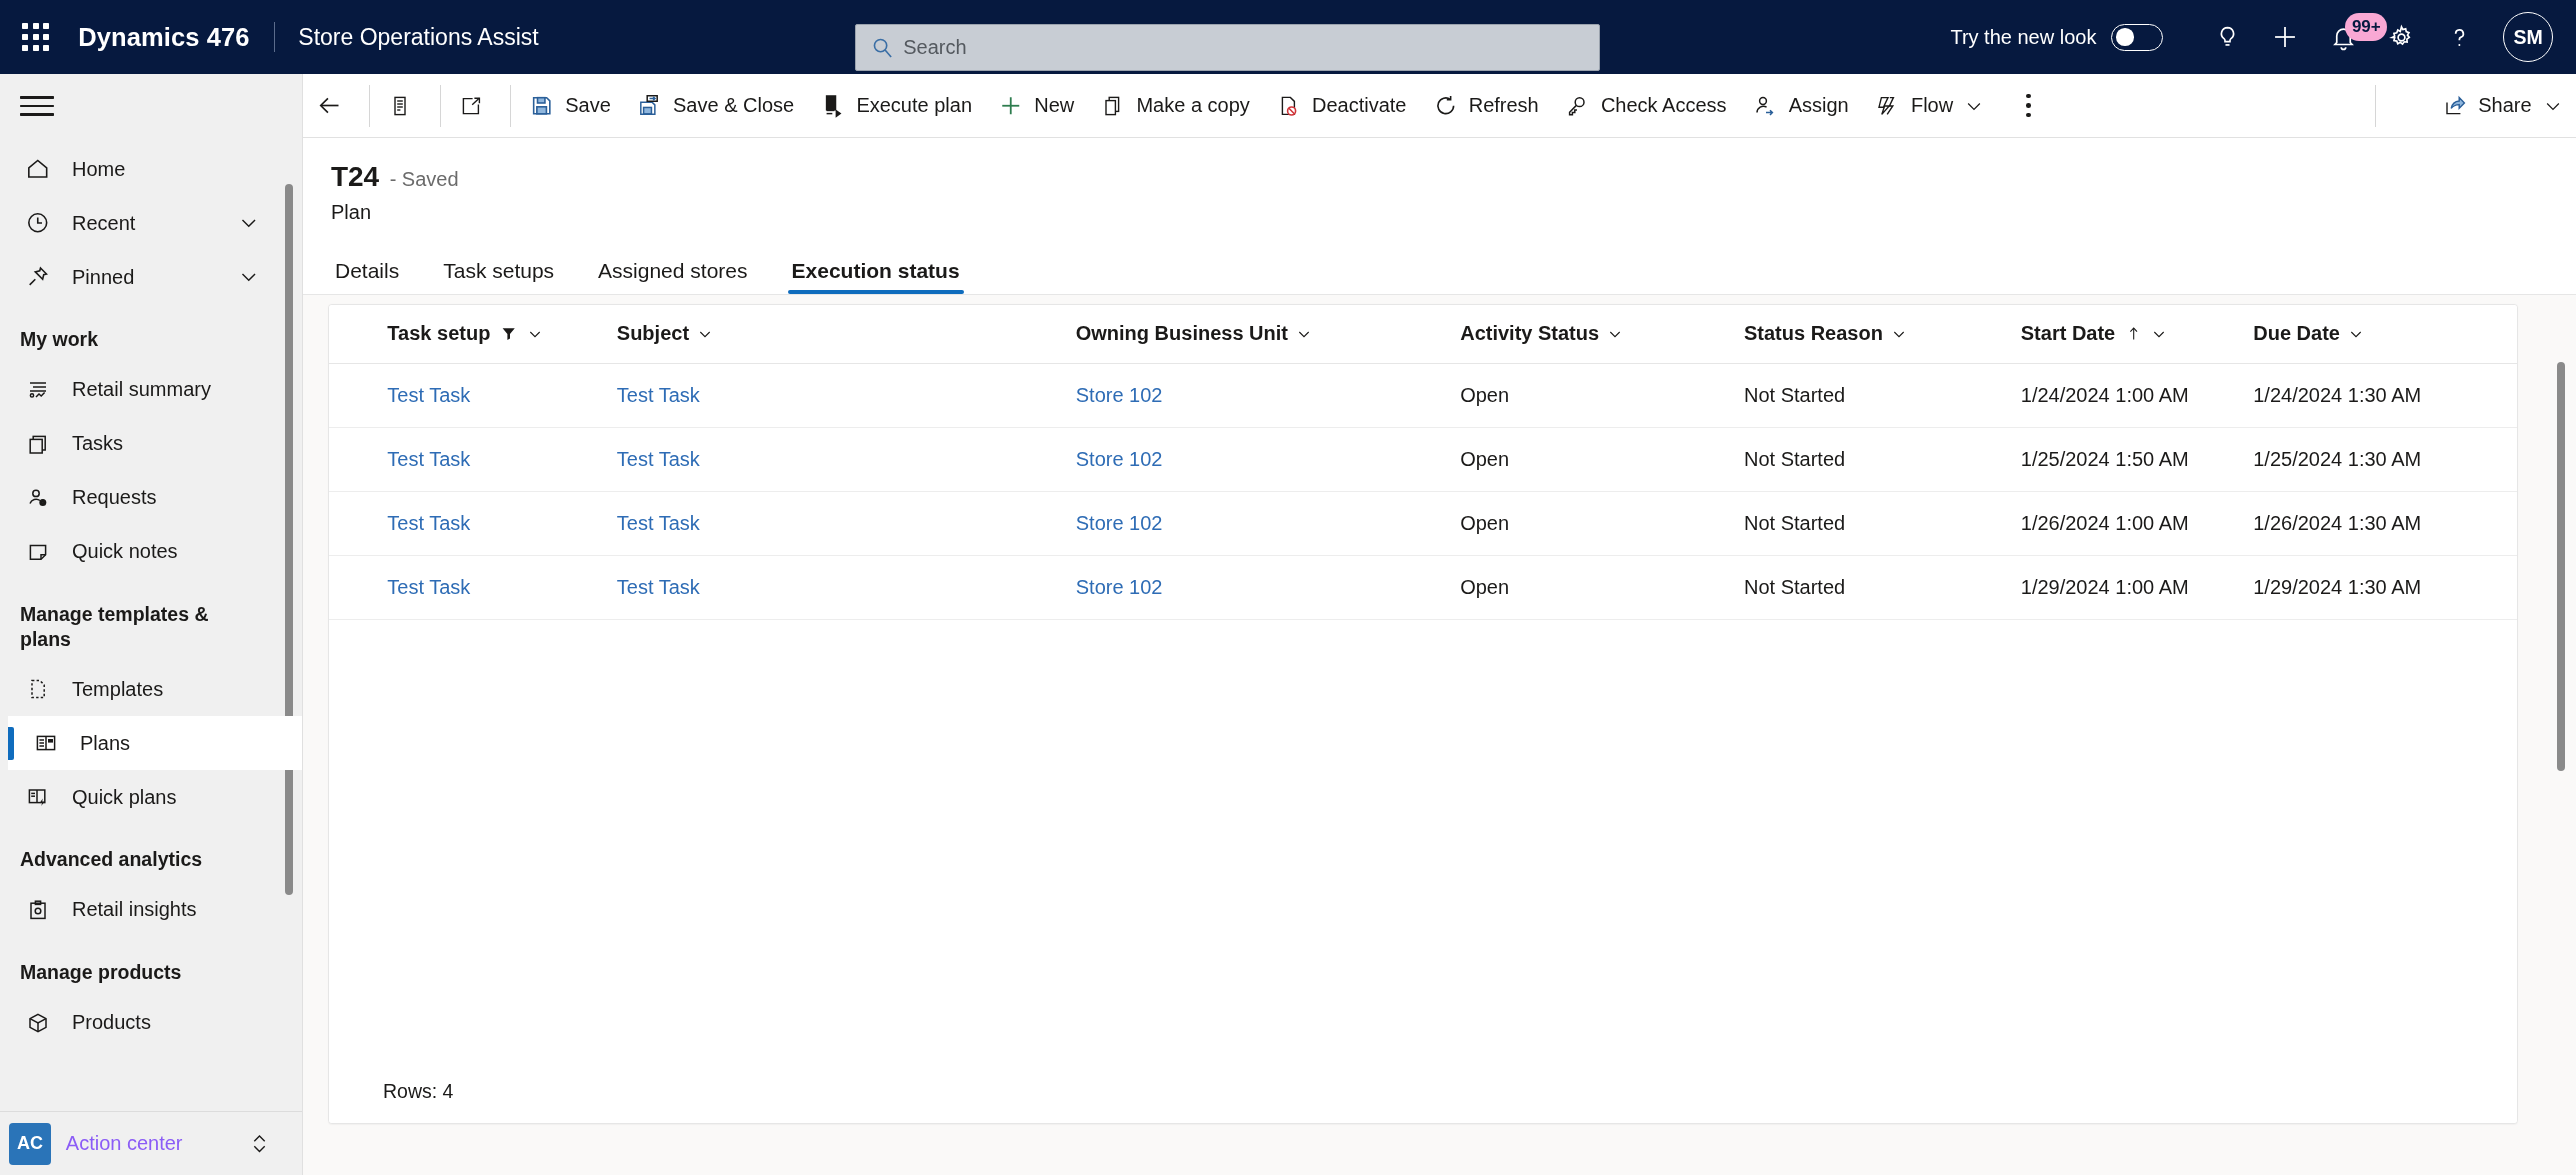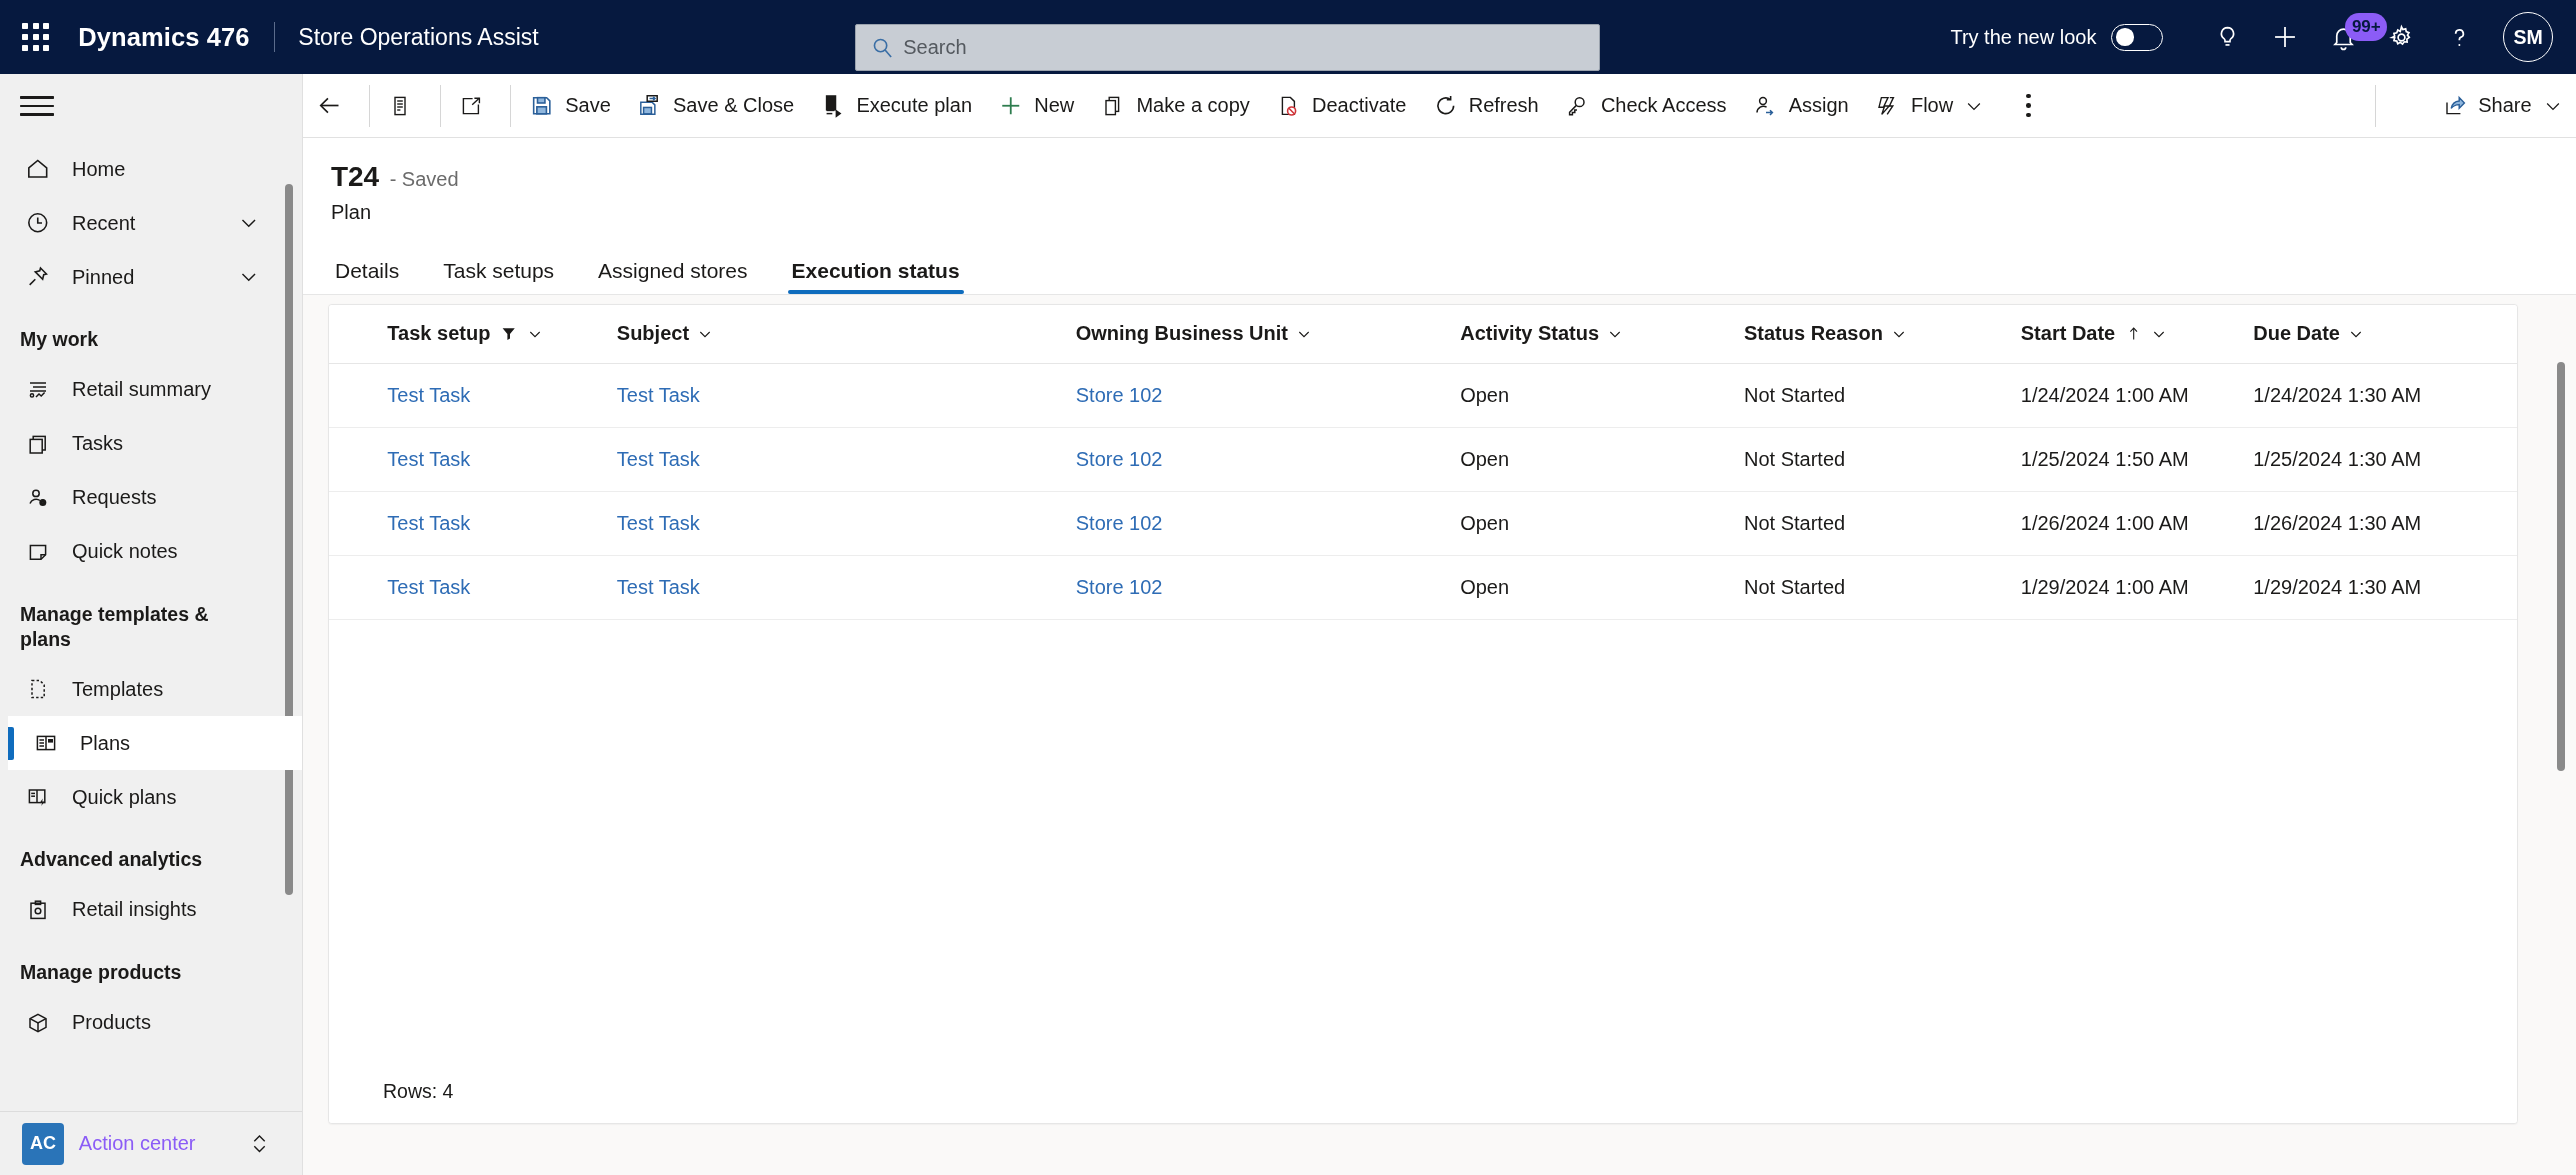--- a/index.html
+++ b/index.html
@@ -56,21 +56,21 @@
   }
   .toggle .knob { width: 17.4px; height: 17.4px; border-radius: 50%; background: #ffffff; margin-left: 4px; }
   .tb-ico {
     width: 58px; height: 74px;
     display: flex; align-items: center; justify-content: center;
     cursor: pointer; position: relative;
   }
   .badge {
     position: absolute; top: 13.4px; left: 31px;
     min-width: 42px; height: 28px; padding: 0 6.7px;
-    background: #8b5cf6; color: #06193f; border-radius: 14px;
+    background: #f9a8d4; color: #06193f; border-radius: 14px;
     font-size: 17px; font-weight: 600;
     display: flex; align-items: center; justify-content: center;
   }
   .avatar-btn {
     width: 50px; height: 50px; border-radius: 50%;
     border: 1.3px solid #ffffff; color: #ffffff;
     display: flex; align-items: center; justify-content: center;
     font-size: 19.5px; font-weight: 600; margin-left: 14.8px; cursor: pointer;
   }
 
@@ -107,21 +107,21 @@
   .nav-ico { width: 36px; min-width: 36px; height: 29.5px; display: flex; align-items: center; justify-content: center; margin-right: 16px; }
   .nav-label { font-size: 20px; color: #1b1a19; white-space: nowrap; }
   .nav-chev { margin-left: auto; margin-right: 42px; width: 23px; height: 23px; display: flex; align-items: center; justify-content: center; }
   .nav-group {
     font-size: 19.5px; font-weight: 700; color: #1b1a19;
     padding: 23px 20px 10.7px 20px; line-height: 1.28; max-width: 268px;
   }
 
   .actioncenter {
     height: 64px; border-top: 0.7px solid #dcdcdc;
-    display: flex; align-items: center; padding-left: 22px; cursor: pointer;
+    display: flex; align-items: center; padding-left: 9px; cursor: pointer;
     background: #f0f0f0;
   }
   .ac-badge {
     width: 42px; height: 42px; border-radius: 4px; background: #2a74b8;
     color: #ffffff; font-size: 18px; font-weight: 700;
     display: flex; align-items: center; justify-content: center; margin-right: 14.8px;
   }
   .ac-label { font-size: 20px; color: #8b5cf6; }
   .ac-chev { margin-left: auto; margin-right: 31px; width: 23px; height: 29.5px; }
 

